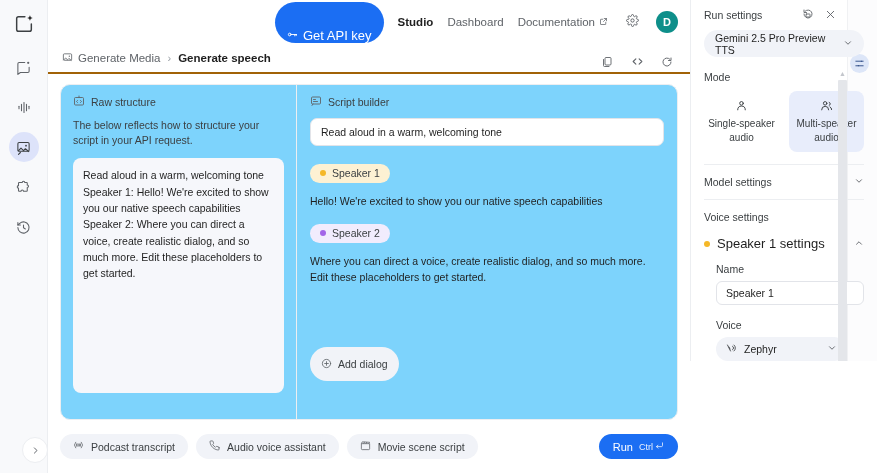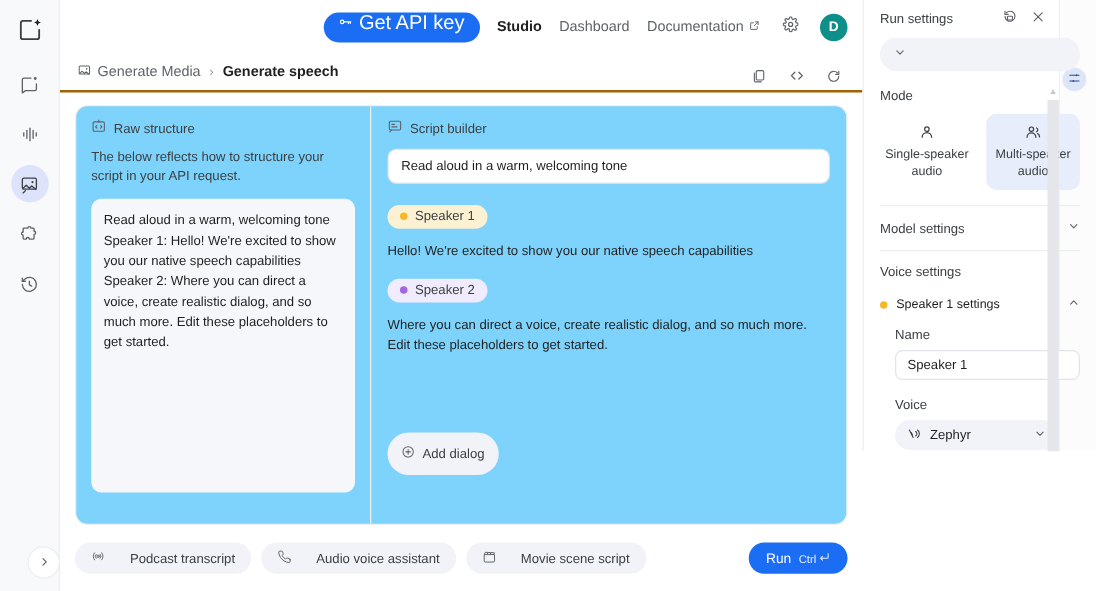--- a/index.html
+++ b/index.html
@@ -43,24 +43,24 @@
   .main { flex: 1 1 auto; display: flex; flex-direction: column; min-width: 0; background:#fff; position: relative; }
 
   .topbar {
     height: 44px; flex: 0 0 44px;
     display: flex; align-items: center; justify-content: flex-end;
     padding-right: 12px; gap: 14px;
     background:#fff;
   }
   .api-btn {
     background: #1b6ef3; color: #fff;
-    font-size: 16px; font-weight: 500;
+    font-size: 13px; font-weight: 500;
     border: none; border-radius: 999px;
-    height: 24px; padding: 0 12px;
-    display: inline-flex; align-items: flex-start; gap: 5px;
+    height: 41px; padding: 0 12px;
+    display: inline-flex; align-items: flex-end; gap: 5px;
     cursor: pointer; white-space: nowrap;
   }
   .toplink {
     font-size: 11.5px; color: #5f6368; cursor: pointer;
     display: inline-flex; align-items: center; gap: 4px; white-space: nowrap;
   }
   .toplink.strong { color: #1f1f1f; font-weight: 700; }
   .gear { width: 20px; height:20px; display:flex; align-items:center; justify-content:center; cursor:pointer; }
   .avatar {
     width: 22px; height: 22px; border-radius: 50%;
@@ -149,21 +149,21 @@
   .tool-ico { width: 14px; height: 14px; cursor: pointer; display:flex; align-items:center; justify-content:center; }
 
   
   .bottombar {
     flex: 0 0 53px; height: 53px;
     display: flex; align-items: center; gap: 8px;
     padding: 0 12px;
     background: #fff;
   }
   .suggest {
-    display: inline-flex; align-items: center; gap: 20px;
+    display: inline-flex; align-items: center; gap: 7px;
     height: 25px; padding: 0 13px;
     border-radius: 999px; background: #f1f3f8;
     font-size: 10.5px; color: #3c4043; cursor: pointer;
     border: none; white-space: nowrap;
     font-family: "Liberation Sans", sans-serif;
   }
   .run-btn {
     margin-left: auto;
     display: inline-flex; align-items: center; gap: 6px;
     height: 25px; padding: 0 14px;
@@ -207,21 +207,21 @@
   }
   .mode-card.selected { background: #e8edfb; }
   .mode-card .mico { display:flex; justify-content:center; margin-bottom: 5px; }
   .divider { height: 1px; background: #eceef1; margin: 0 0 0 0; }
   .accordion {
     display: flex; align-items: center; justify-content: space-between;
     padding: 11px 0; font-size: 10.5px; color: #3c4043; cursor: pointer;
   }
   .spk-head {
     display: flex; align-items: center; gap: 7px;
-    padding: 9px 0; font-size: 10px; color: #1f1f1f; cursor: pointer;
+    padding: 9px 0; font-size: 13px; color: #1f1f1f; cursor: pointer;
   }
   .spk-head .chev { margin-left: auto; }
   .sub { padding-left: 12px; }
   .sub .field-label { margin-top: 3px; }
   .name-input {
     width: 100%; height: 24px;
     border: 1px solid #e2e4e9; border-radius: 6px;
     padding: 0 9px; font-size: 10.5px; color: #1f1f1f;
     background: #fff; outline: none;
     font-family: "Liberation Sans", sans-serif;
@@ -552,20 +552,21 @@
         <svg width="11" height="11" viewBox="0 0 24 24" fill="none" stroke="#2b4a86" stroke-width="2" stroke-linecap="round">
           <path d="M4 7h10M18 7h2M4 17h4M12 17h8"></path>
           <circle cx="16" cy="7" r="1.8" fill="#2b4a86" stroke="none"></circle>
           <circle cx="10" cy="17" r="1.8" fill="#2b4a86" stroke="none"></circle>
         </svg>
       </span>
     </div>
 
     <div class="set-body">
       <div class="model-select">
+        <span>Gemini 2.5 Pro Preview TTS</span>
         <span>
           <svg width="10" height="10" viewBox="0 0 24 24" fill="none" stroke="#5f6368" stroke-width="2.2" stroke-linecap="round" stroke-linejoin="round">
             <path d="M6 9l6 6 6-6"></path>
           </svg>
         </span>
       </div>
 
       <div class="sec-label">Mode</div>
       <div class="mode-grid">
         <div class="mode-card">

